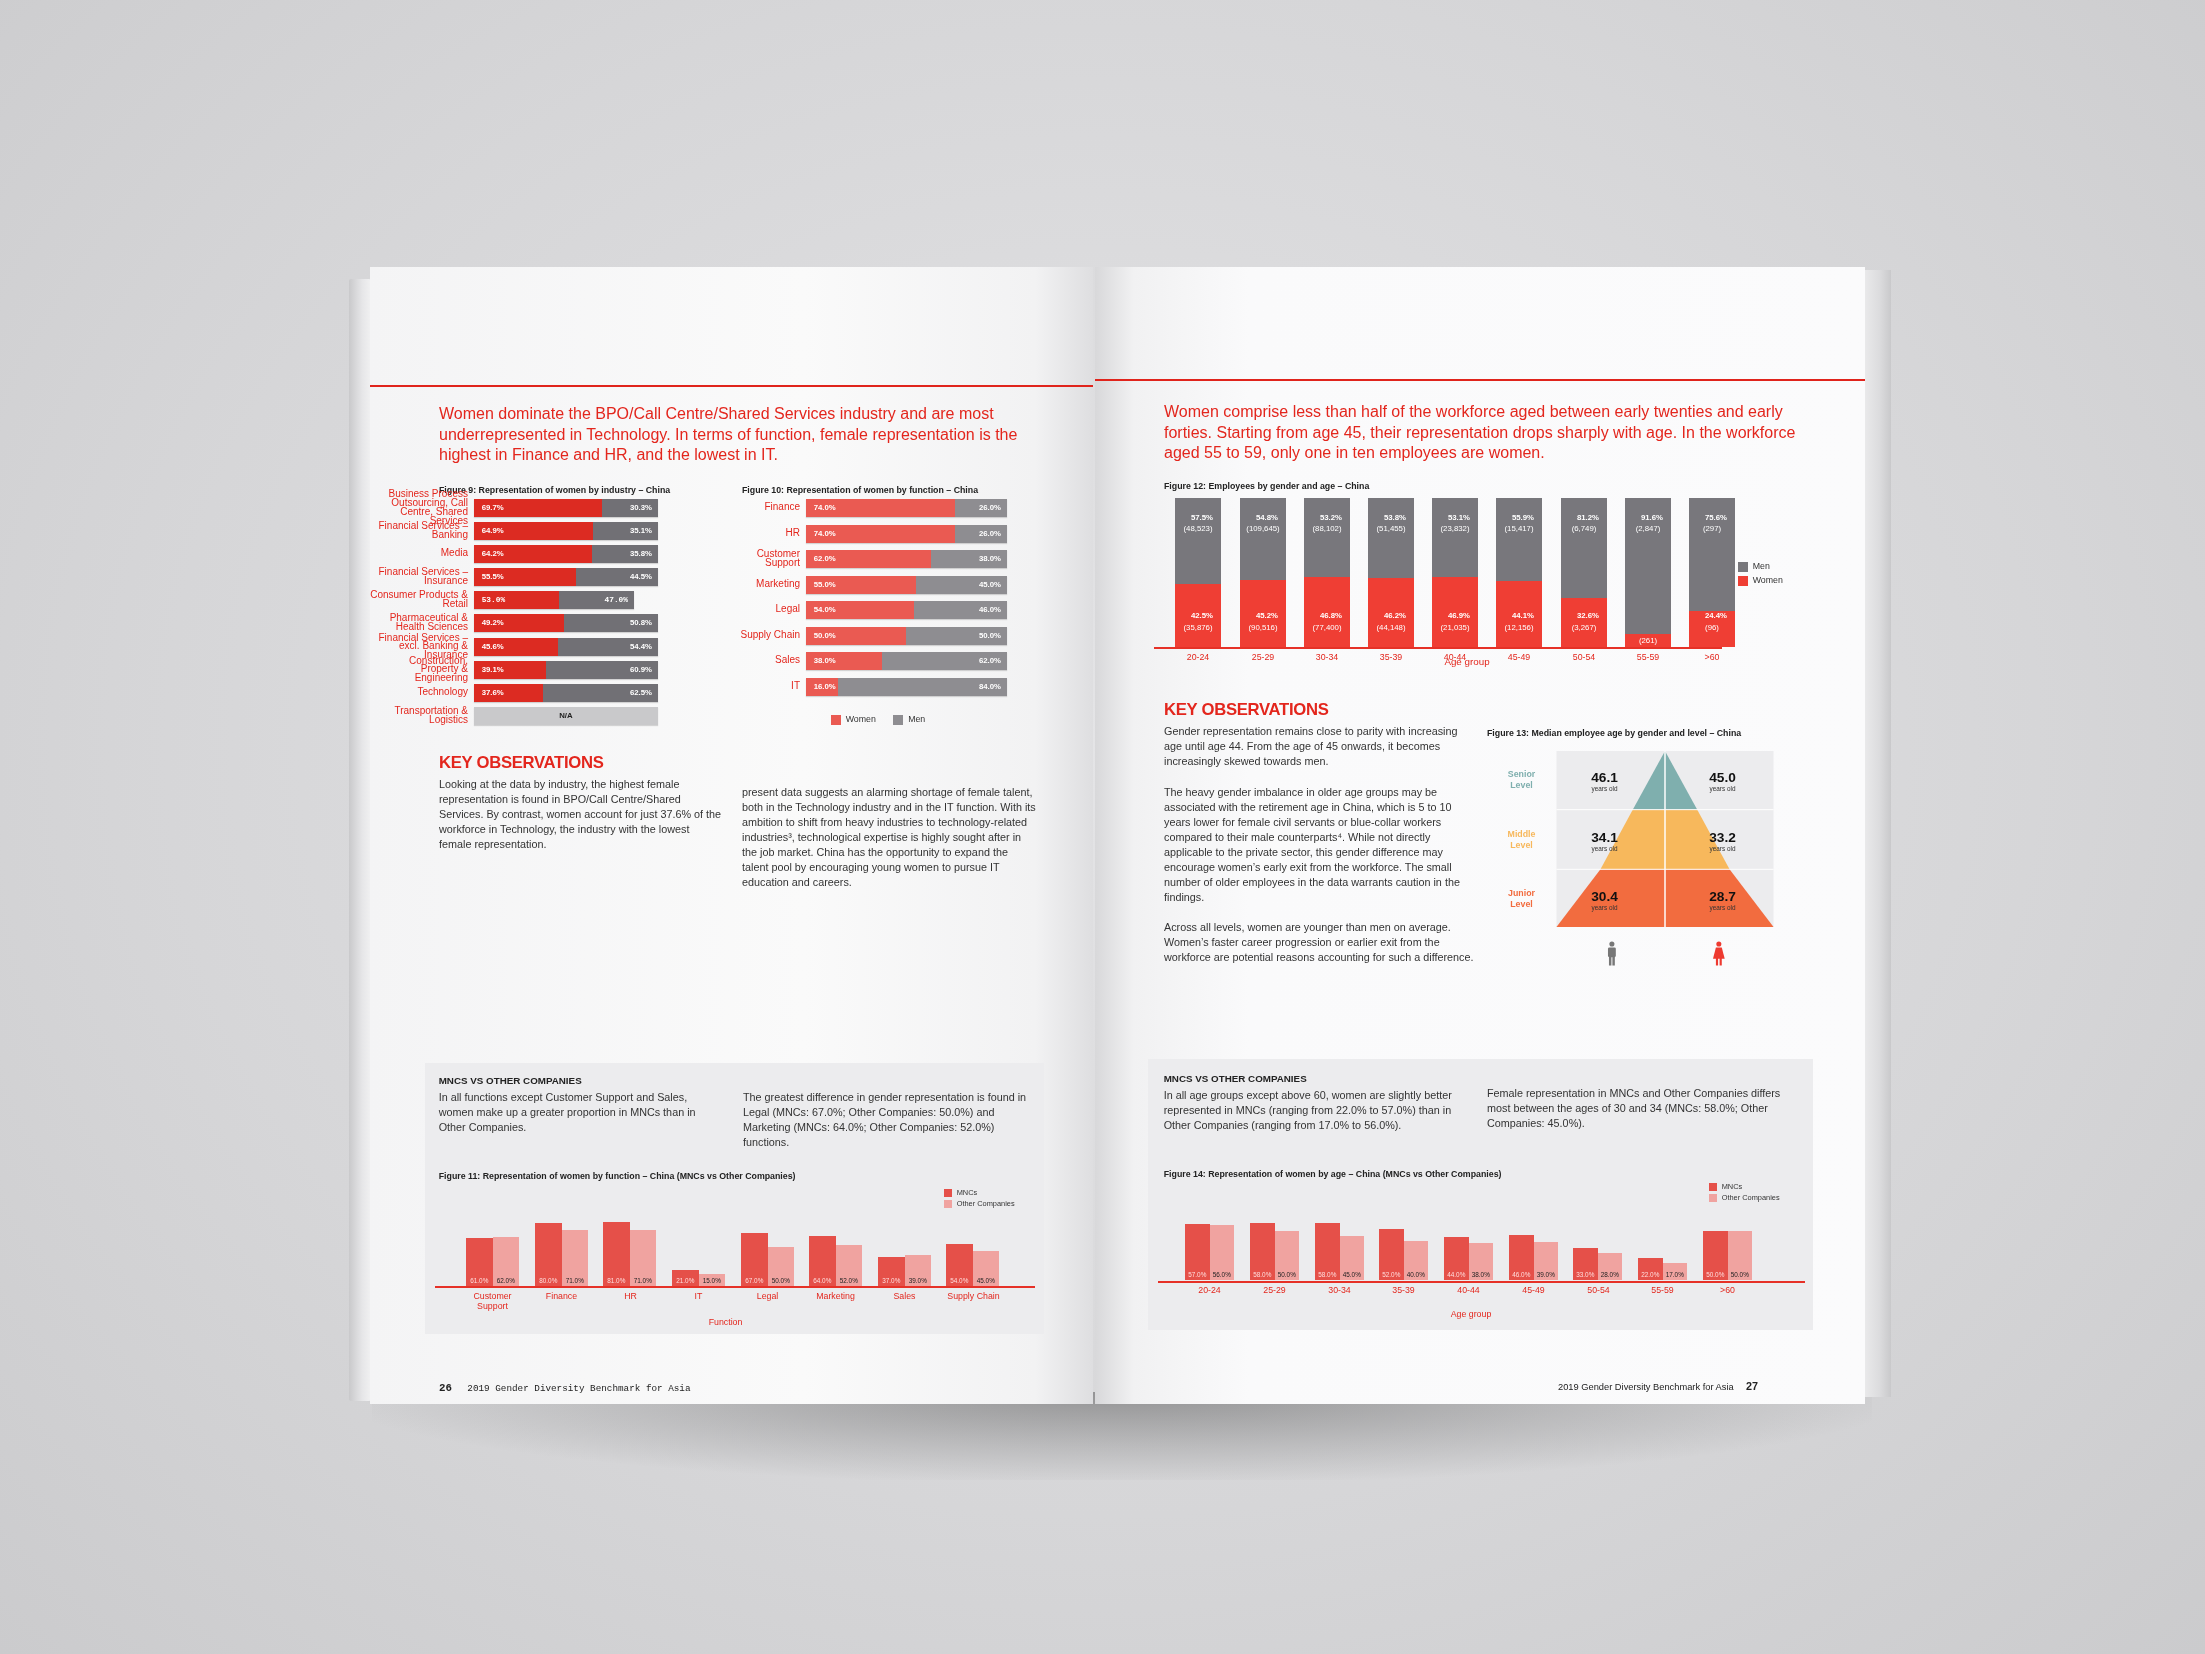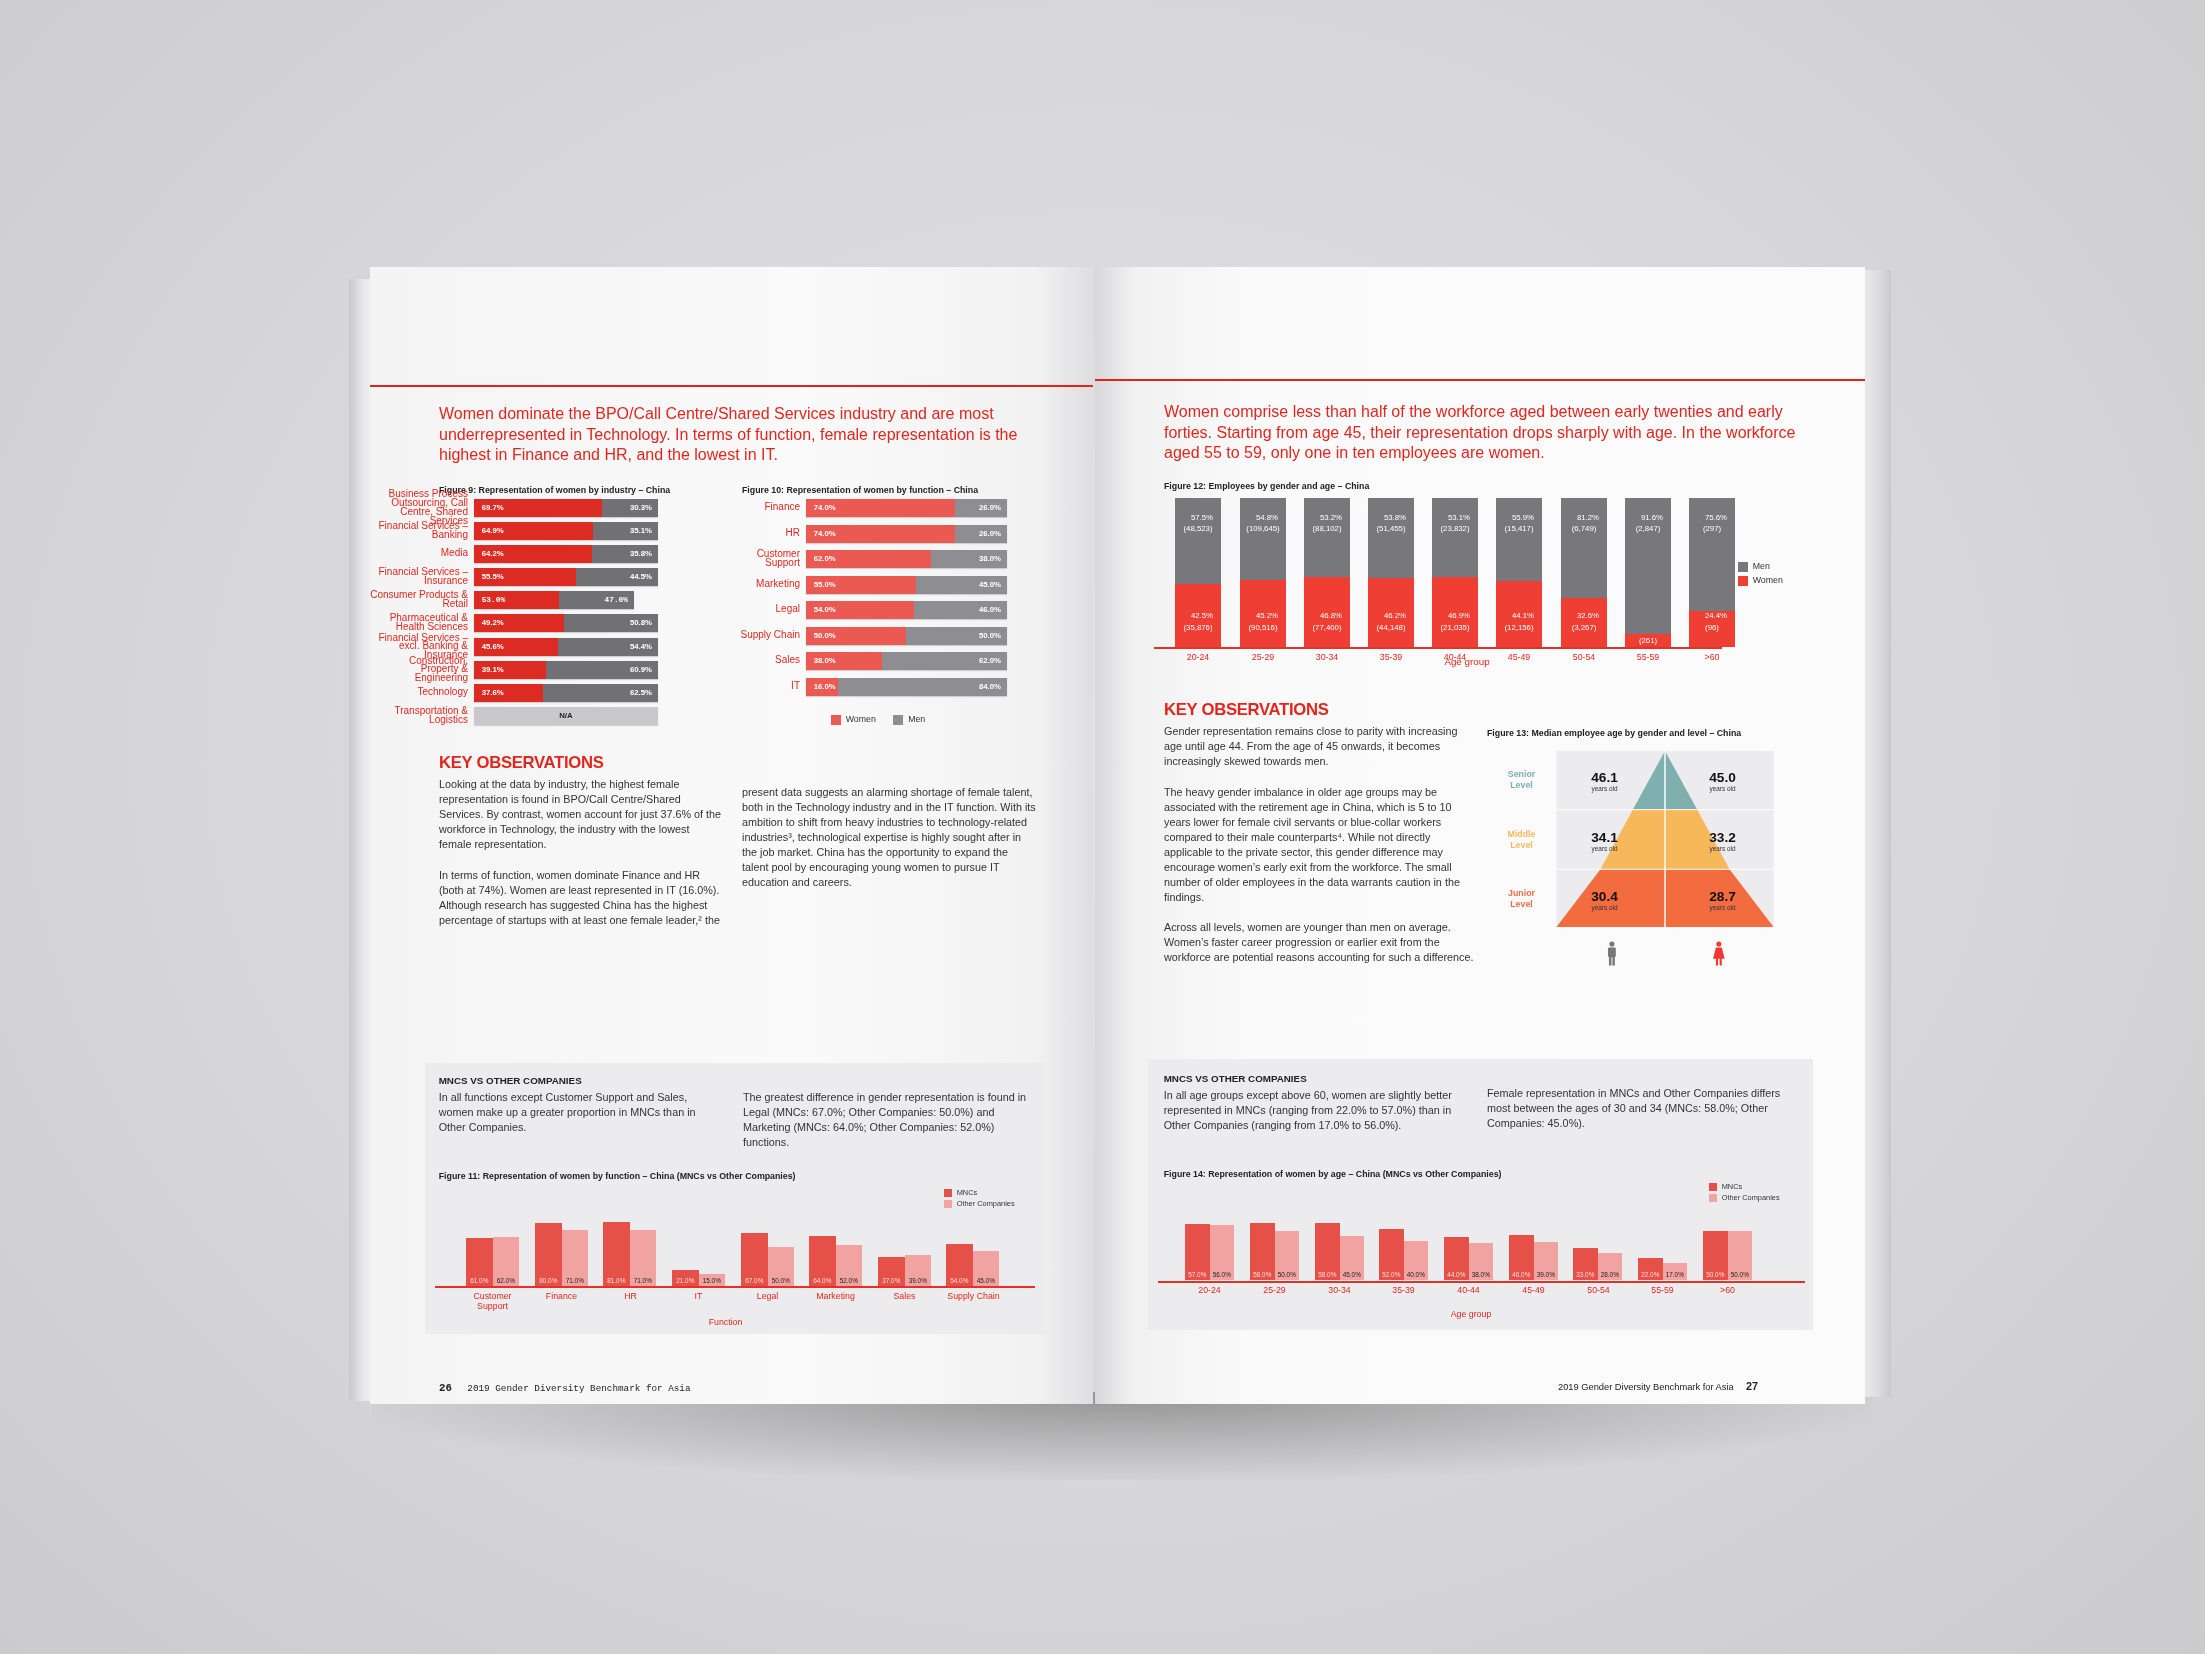--- a/index.html
+++ b/index.html
@@ -61,21 +61,21 @@
   .panel { position: absolute; background: #ececee; }
   .panel h3 { position: absolute; font-size: 9.8px; font-weight: bold; color: #222; }
   .vgroup { position: absolute; bottom: 0; display: flex; align-items: flex-end; }
   .vbar { position: relative; width: 26.5px; }
   .vbar .lbl { position: absolute; bottom: 2px; left: 0; width: 100%; text-align: center; font-size: 6.4px; }
   .xlbl { position: absolute; font-size: 8.8px; color: #e3261d; text-align: center; line-height: 9.8px; }
   .axis { position: absolute; height: 2px; background: #e63127; }
   .stack { position: absolute; width: 46px; bottom: 0; display: flex; flex-direction: column; }
   .stack .men { background: #78777c; color: #fff; text-align: center; font-size: 7.8px; padding-top: 13.7px; line-height: 11.8px; }
   .stack .women { background: #ef3e34; color: #fff; text-align: center; font-size: 7.8px; line-height: 11.8px; display:flex; flex-direction:column; justify-content:flex-end; padding-bottom: 13.7px;}
-  .stack b { font-weight: normal; margin-left: 8px; }
+  .stack b { font-weight: bold; margin-left: 8px; }
   .pyr-label { position: absolute; font-size: 8.8px; font-weight: bold; text-align: center; line-height: 10.8px; }
   .pyr-val { position: absolute; text-align: center; width: 59px; }
   .pyr-val .n { font-size: 13.7px; font-weight: bold; color: #111; line-height: 13.7px; }
   .pyr-val .u { font-size: 6.4px; color: #333; }
   .footer { position: absolute; font-size: 9.3px; color: #222; }
   .footer .pn { font-weight: bold; font-size: 10.8px; }
 </style>
 </head>
 <body>
 
@@ -93,21 +93,20 @@
   <div class="fig-title" style="left:372px; top:218px;">Figure 10: Representation of women by function – China</div>
   <div id="fig10"></div>
   <div class="legend" style="left:461px; top:447px;">
     <span><i class="sw" style="background:#ea5a52"></i><span>Women</span></span>
     <span><i class="sw" style="background:#8e8d91"></i><span>Men</span></span>
   </div>
 
   <div class="h2" style="left:69px; top:486px;">KEY OBSERVATIONS</div>
   <div class="body" style="left:69px; top:510px; width:284px;">
     <p>Looking at the data by industry, the highest female representation is found in BPO/Call Centre/Shared Services. By contrast, women account for just 37.6% of the workforce in Technology, the industry with the lowest female representation.</p>
-    <p style="margin-top:15.7px">In terms of function, women dominate Finance and HR (both at 74%). Women are least represented in IT (16.0%). Although research has suggested China has the highest percentage of startups with at least one female leader,² the</p>
   </div>
   <div class="body" style="left:372px; top:518px; width:294px;">present data suggests an alarming shortage of female talent, both in the Technology industry and in the IT function. With its ambition to shift from heavy industries to technology-related industries³, technological expertise is highly sought after in the job market. China has the opportunity to expand the talent pool by encouraging young women to pursue IT education and careers.</div>
 
   <div class="panel" style="left:55px; top:796px; width:619px; height:271px;">
     <h3 style="left:13.7px; top:11.8px;">MNCS VS OTHER COMPANIES</h3>
     <div class="body" style="left:13.7px; top:27.4px; width:284px;">In all functions except Customer Support and Sales, women make up a greater proportion in MNCs than in Other Companies.</div>
     <div class="body" style="left:318px; top:27.4px; width:294px;">The greatest difference in gender representation is found in Legal (MNCs: 67.0%; Other Companies: 50.0%) and Marketing (MNCs: 64.0%; Other Companies: 52.0%) functions.</div>
     <div class="fig-title" style="left:13.7px; top:108px;">Figure 11: Representation of women by function – China (MNCs vs Other Companies)</div>
     <div class="legend" style="left:519px; top:125px; flex-direction:column; align-items:flex-start; gap:2px; font-size:7.4px;">
       <span><i class="sw" style="background:#e55049;width:7.8px;height:7.8px"></i><span>MNCs</span></span>

